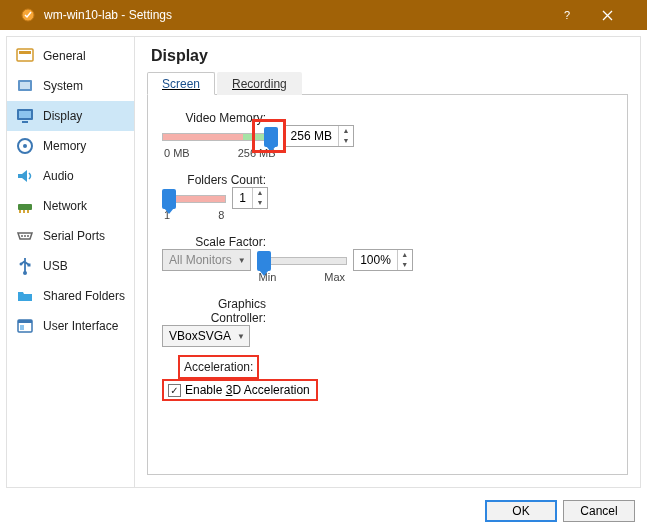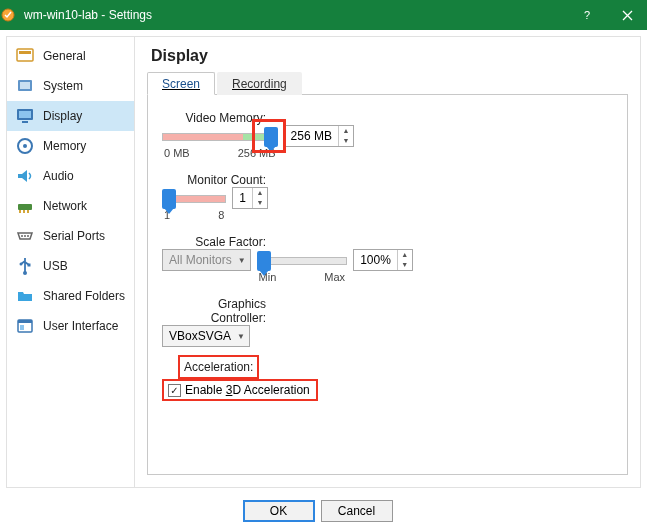--- a/index.html
+++ b/index.html
@@ -1,17 +1,17 @@
 <!DOCTYPE html>
 <html><head>
 <meta charset="utf-8">
 <style>
   * { box-sizing: border-box; font-family: "Segoe UI", Tahoma, sans-serif; }
   body { margin: 0; width: 647px; height: 529px; background: #fff; font-size: 12px; }
-  .titlebar { height: 30px; background: #15803d; color: #fff; display: flex; align-items: center; padding: 0 0; }
+  .titlebar { height: 30px; background: #a16207; color: #fff; display: flex; align-items: center; padding: 0 20px; }
   .titlebar .app-icon { width: 16px; height: 16px; margin-right: 8px; }
   .titlebar .title { flex: 1; font-size: 12px; }
   .titlebar .tb-btn { width: 40px; height: 30px; display: flex; align-items: center; justify-content: center; color: #fff; }
   .outer { border: 1px solid #e1e1e1; margin: 6px; height: 452px; display: flex; background: #fff; }
   .sidebar { width: 128px; border-right: 1px solid #e1e1e1; background: #fff; padding: 4px 0; }
   .side-item { display: flex; align-items: center; height: 30px; padding: 0 8px; gap: 8px; cursor: default; }
   .side-item.selected { background: #cde7f7; }
   .side-item .icon { width: 20px; height: 20px; display:flex; align-items:center; justify-content:center; }
   .side-item .label { font-size: 12px; color: #222; }
   .main { flex: 1; padding: 8px 12px 12px 12px; display:flex; flex-direction:column; }
@@ -31,21 +31,21 @@
   .thumb::after { content:""; position:absolute; bottom:-5px; left:2px; width:0; height:0; border-left:5px solid transparent; border-right:5px solid transparent; border-top:6px solid #2e86e0;}
   .ticks { display:flex; justify-content:flex-start; font-size:11px; color:#444; margin-top:0; padding:0 2px;gap:48px;}
   .spin { display:flex; align-items:center; border:1px solid #a7a7a7; height:22px; background:#fff; }
   .spin .val { padding: 0 6px; min-width: 42px; text-align:right; }
   .spin .arrows { display:flex; flex-direction:column; border-left:1px solid #c8c8c8; }
   .spin .arrows div { width:14px; height:10px; font-size:7px; line-height:10px; text-align:center; color:#555; }
   .combo { display:inline-flex; align-items:center; border:1px solid #a7a7a7; height:22px; background:#eaeaea; padding:0 4px 0 6px; gap:6px; }
   .combo .arrow { font-size:8px; color:#555; }
   .hl { border: 2px solid #e32; }
   .hl-box { position: absolute; border: 3px solid #e32; pointer-events: none; }
-  .buttons { display:flex; justify-content:center; gap:6px; padding: 6px 12px 0 0; }
+  .buttons { display:flex; justify-content:flex-end; gap:6px; padding: 6px 12px 0 0; }
   .btn { min-width: 72px; height: 22px; border:1px solid #989898; background:#f2f2f2; font-size:12px; display:flex; align-items:center; justify-content:center; }
   .btn.default { border: 1px solid #2e86e0; box-shadow: 0 0 0 1px #2e86e0 inset; }
   .check { display:inline-flex; align-items:center; gap:4px; }
   .check .box { width:13px; height:13px; border:1px solid #777; display:flex; align-items:center; justify-content:center; font-size:10px; color:#222; background:#fff;}
   .underline-access { text-decoration: underline; }
 </style>
 </head>
 <body>
 
 <div class="titlebar">
@@ -198,21 +198,21 @@
             <span class="val">256 MB</span>
             <span class="arrows">
                 <div>▲</div>
                 <div>▼</div>
               </span>
           </div>
         </div>
       </div>
 
       <div class="row">
-        <div class="row-label">Monitor Count:</div>
+        <div class="row-label">Folders Count:</div>
         <div class="row-body" style="display:flex; gap:6px; align-items:flex-start;">
           <div style="flex:1;">
             <div class="slider-wrap">
               <div class="track pink"></div>
               <div class="thumb" style="left:0;"></div>
             </div>
             <div class="ticks">
               <span>1</span>
               <span>8</span>
             </div>

